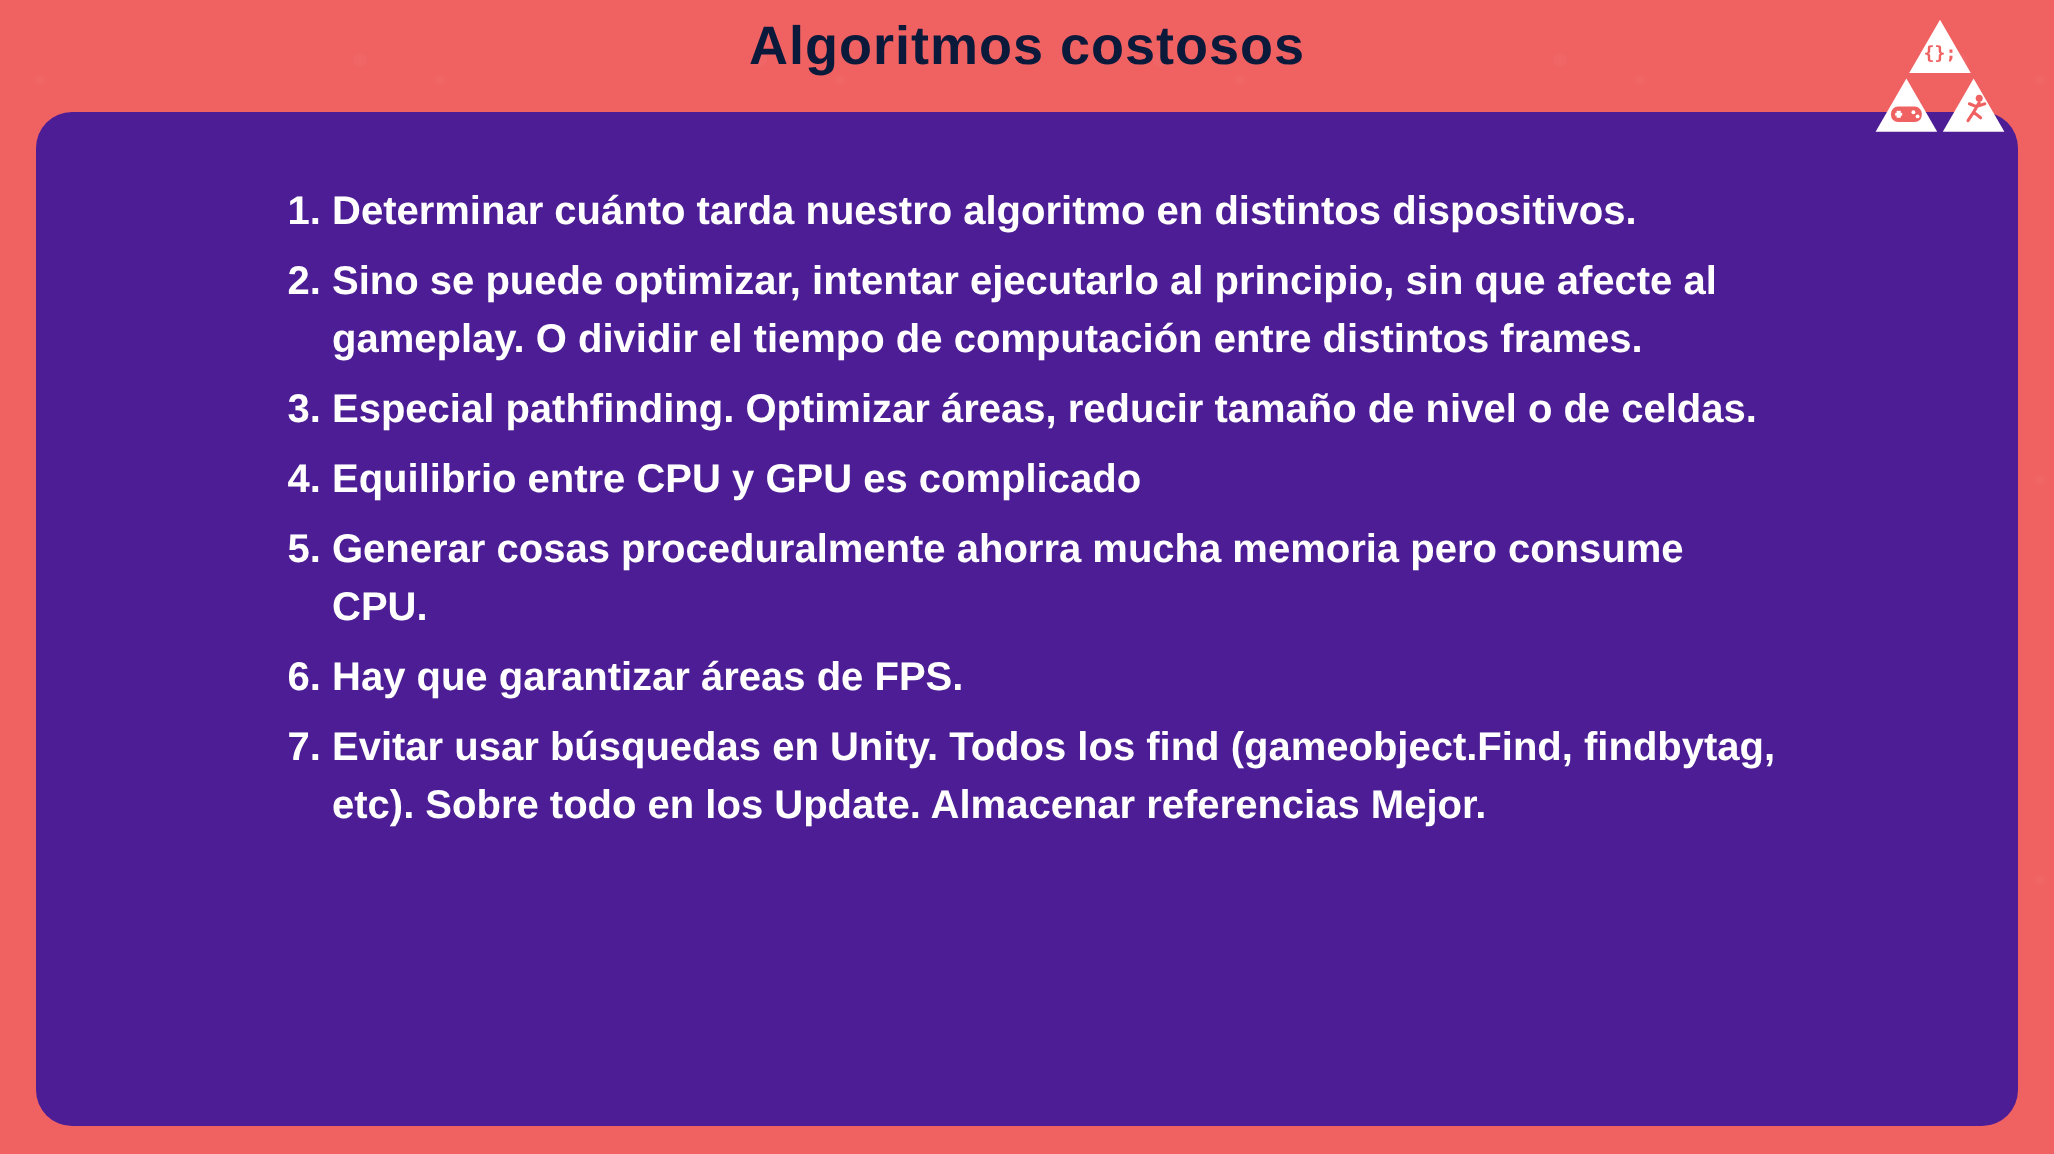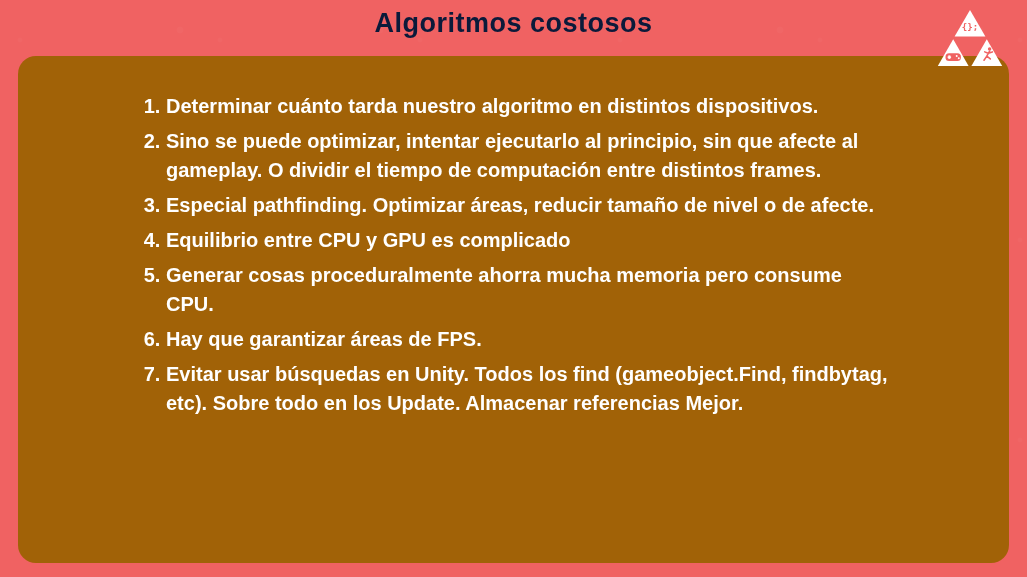--- a/index.html
+++ b/index.html
@@ -45,21 +45,21 @@
     height: 64px;
     z-index: 4;
   }
   .logo svg { width: 100%; height: 100%; }
   .card {
     position: absolute;
     left: 18px;
     right: 18px;
     top: 56px;
     bottom: 14px;
-    background: #a16207;
+    background: #4c1d95;
     border-radius: 18px;
     padding: 36px 120px 30px 120px;
     z-index: 2;
   }
   ol.points {
     list-style: decimal;
     list-style-position: outside;
     padding-left: 28px;
   }
   ol.points li {
@@ -110,19 +110,19 @@
         <path d="M78 61 L74 68 L79 72 M74 68 L70 74 M76 64 L82 62 M76 64 L71 62"></path>
       </g>
     </g>
   </svg>
 </div>
 
 <div class="card">
   <ol class="points">
     <li>Determinar cuánto tarda nuestro algoritmo en distintos dispositivos.</li>
     <li>Sino se puede optimizar, intentar ejecutarlo al principio, sin que afecte al gameplay. O dividir el tiempo de computación entre distintos frames.</li>
-    <li>Especial pathfinding. Optimizar áreas, reducir tamaño de nivel o de afecte.</li>
+    <li>Especial pathfinding. Optimizar áreas, reducir tamaño de nivel o de celdas.</li>
     <li>Equilibrio entre CPU y GPU es complicado</li>
     <li>Generar cosas proceduralmente ahorra mucha memoria pero consume CPU.</li>
     <li>Hay que garantizar áreas de FPS.</li>
     <li>Evitar usar búsquedas en Unity. Todos los find (gameobject.Find, findbytag, etc). Sobre todo en los Update. Almacenar referencias Mejor.</li>
   </ol>
 </div>
 
 </body></html>

